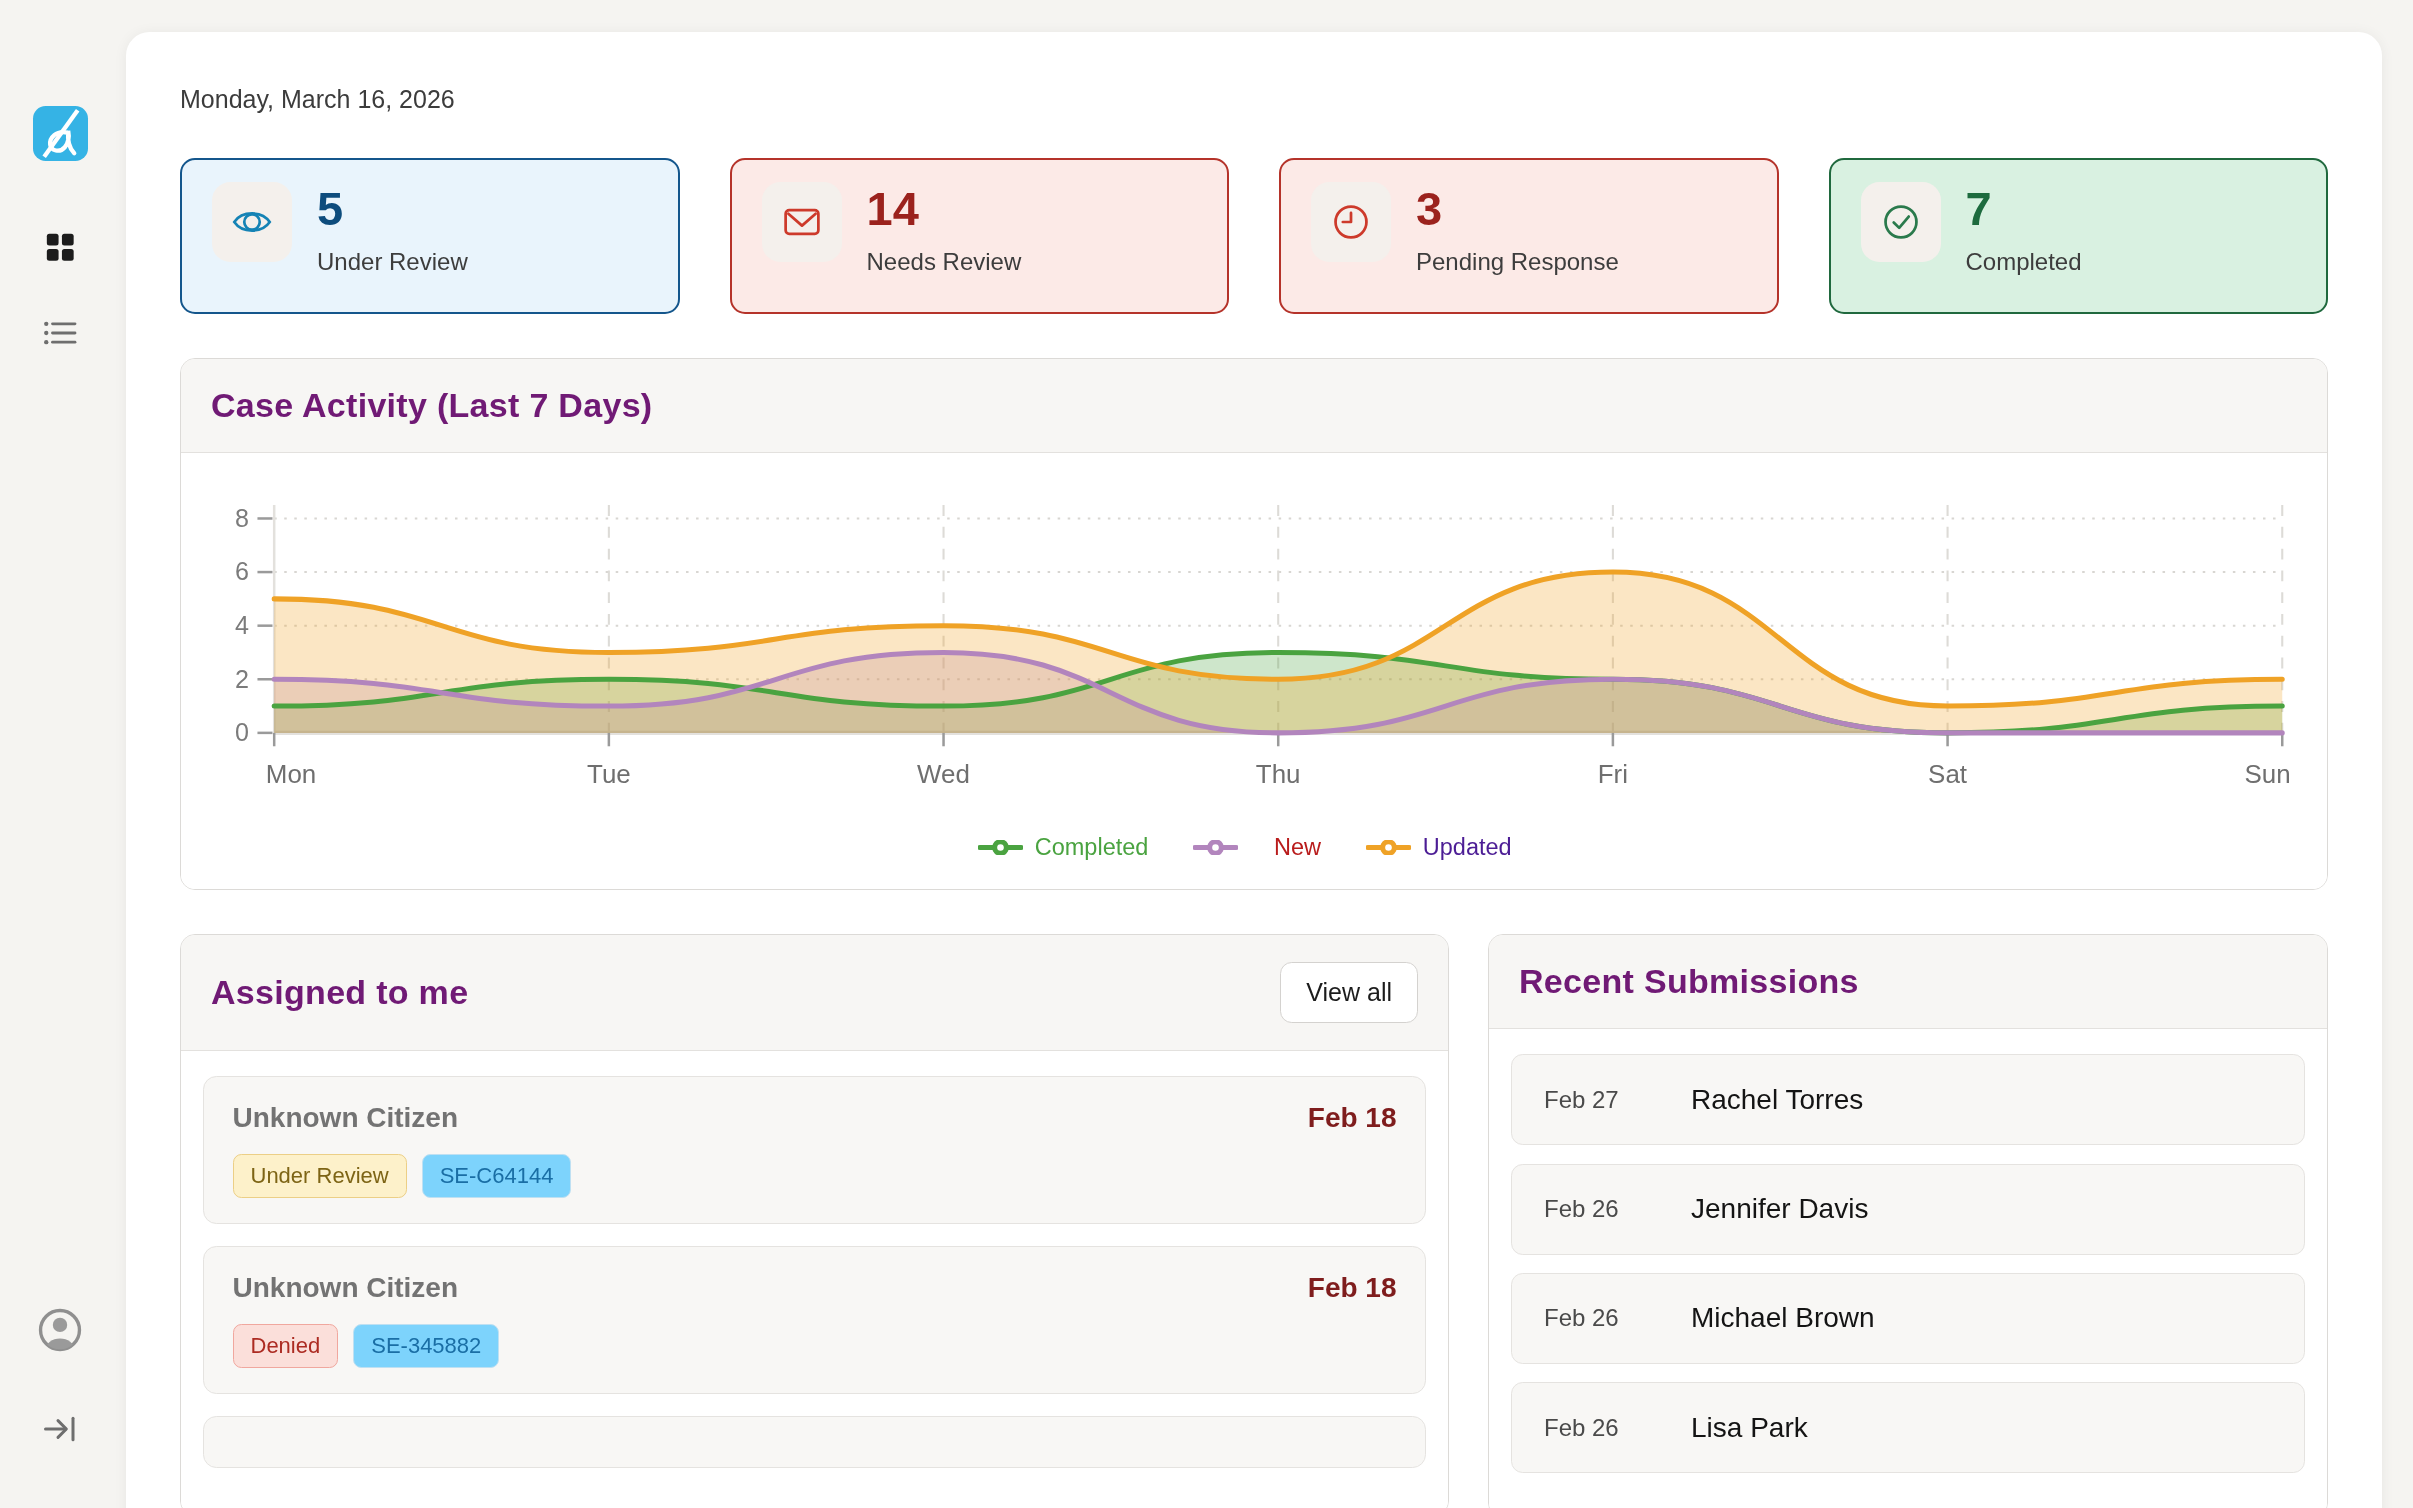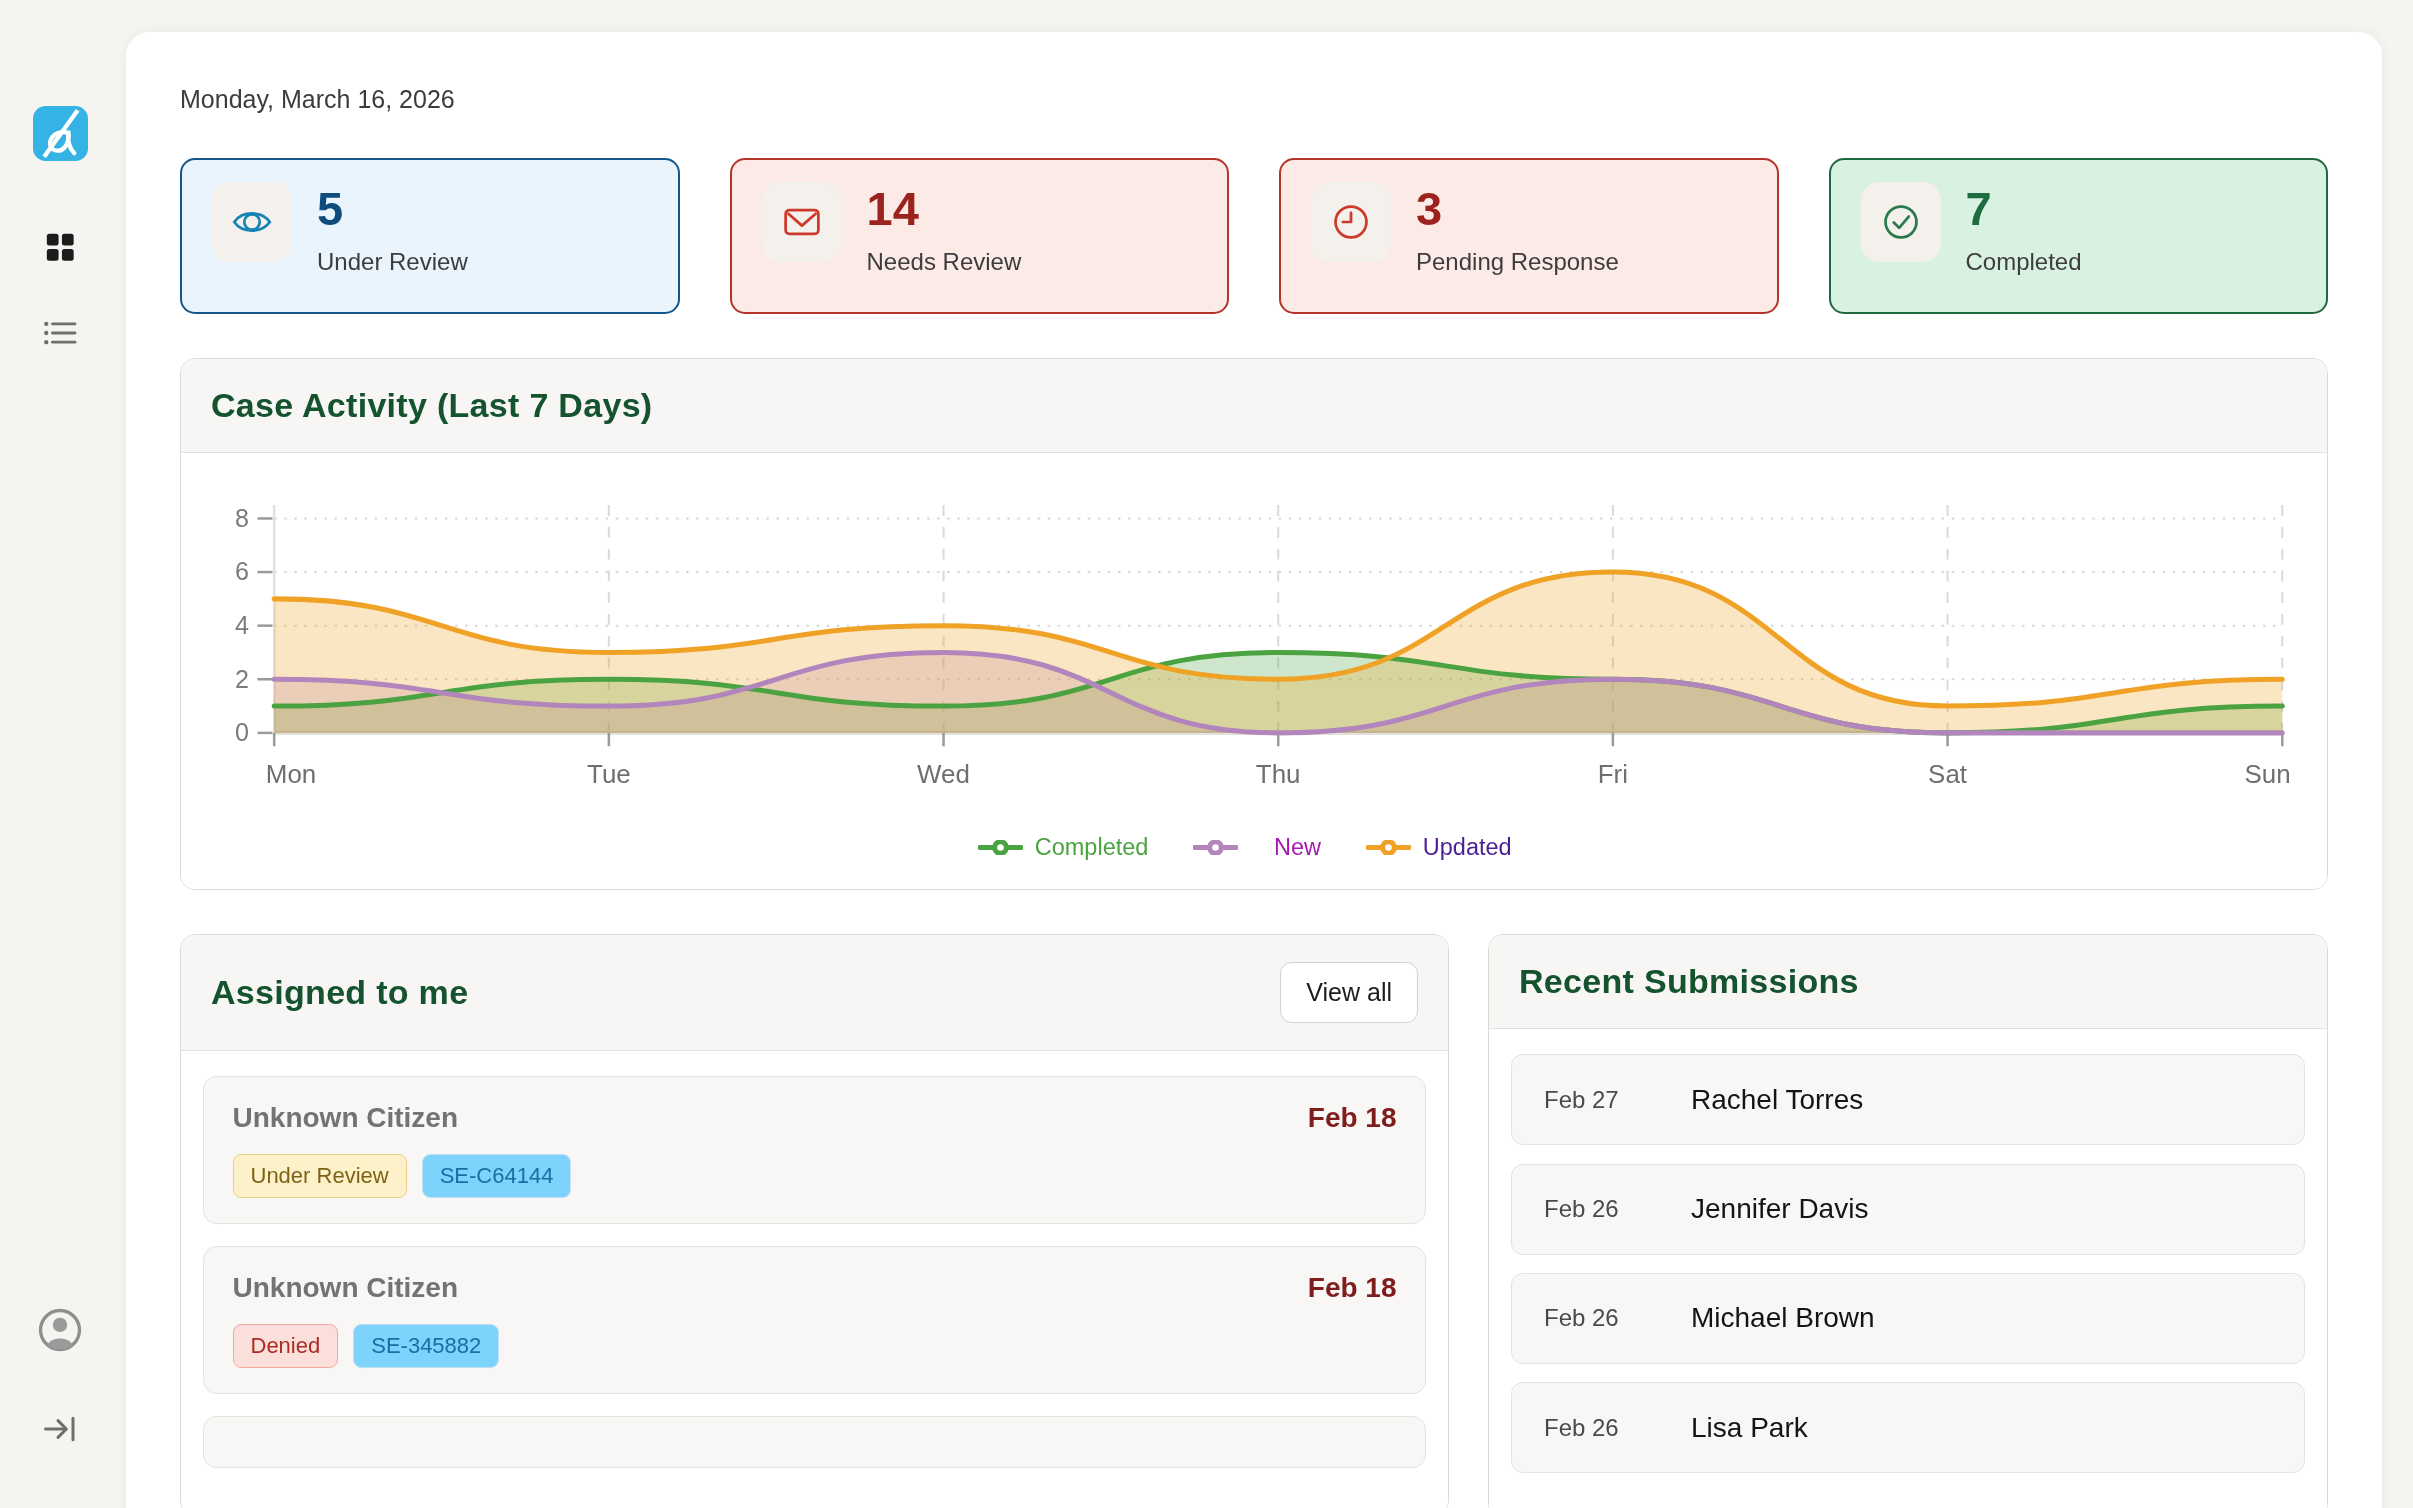--- a/index.html
+++ b/index.html
@@ -40,21 +40,21 @@
   .stat--red{background:#fceae7;border-color:#b5332a;}
   .stat--red .stat-num{color:#9b221d;}
   .stat--green{background:#d9f1e1;border-color:#20693e;}
   .stat--green .stat-num{color:#1d6b3e;}
   .ic{display:block;}
 
   
   .panel{border:1.7px solid #dcdad7;border-radius:15px;background:#fff;overflow:hidden;}
   .panel-head{background:#f7f6f4;border-bottom:1.7px solid #e3e1de;padding:27px 30px;
     display:flex;align-items:center;justify-content:space-between;}
-  .panel-title{font-size:34px;font-weight:700;color:#14532d;margin:0;letter-spacing:0.3px;}
+  .panel-title{font-size:34px;font-weight:700;color:#701a75;margin:0;letter-spacing:0.3px;}
 
   .chart-panel{margin-top:44px;}
   .chart-body{padding:37px 30px 18.4px 11.7px;background:#fff;}
   #chart-svg{width:100%;height:335px;display:block;}
   .legend{display:flex;justify-content:center;align-items:center;gap:45px;margin:8.4px 0 10px;}
   .legend-item{display:flex;align-items:center;gap:11.7px;font-size:23.5px;cursor:pointer;}
 
   
   .bottom{display:flex;gap:39px;margin-top:44px;align-items:flex-start;}
   .assigned-panel{flex:0 0 1269px;}
@@ -239,21 +239,21 @@
       <line x1="2" y1="9" x2="52" y2="9" stroke-width="6" stroke-linecap="round" stroke="#4aa340"></line>
       <circle cx="27" cy="9" r="7" fill="#ffffff" stroke-width="6" stroke="#4aa340"></circle>
             </svg>
     <span class="legend-label" style="color: rgb(74, 163, 64);">Completed</span>
           </span>
           <span class="legend-item">
             <svg width="45" height="15" viewBox="0 0 54 18">
       <line x1="2" y1="9" x2="52" y2="9" stroke-width="6" stroke-linecap="round" stroke="#b285bd"></line>
       <circle cx="27" cy="9" r="7" fill="#ffffff" stroke-width="6" stroke="#b285bd"></circle>
             </svg>
-    <span class="legend-label" style="color: #a21caf; margin-left: 24px;">New</span>
+    <span class="legend-label" style="color: #b91c1c; margin-left: 24px;">New</span>
           </span>
           <span class="legend-item">
             <svg width="45" height="15" viewBox="0 0 54 18">
       <line x1="2" y1="9" x2="52" y2="9" stroke-width="6" stroke-linecap="round" stroke="#efa226"></line>
       <circle cx="27" cy="9" r="7" fill="#ffffff" stroke-width="6" stroke="#efa226"></circle>
             </svg>
     <span class="legend-label" style="color: #4c1d95;">Updated</span>
           </span>
         </div>
     </div>

